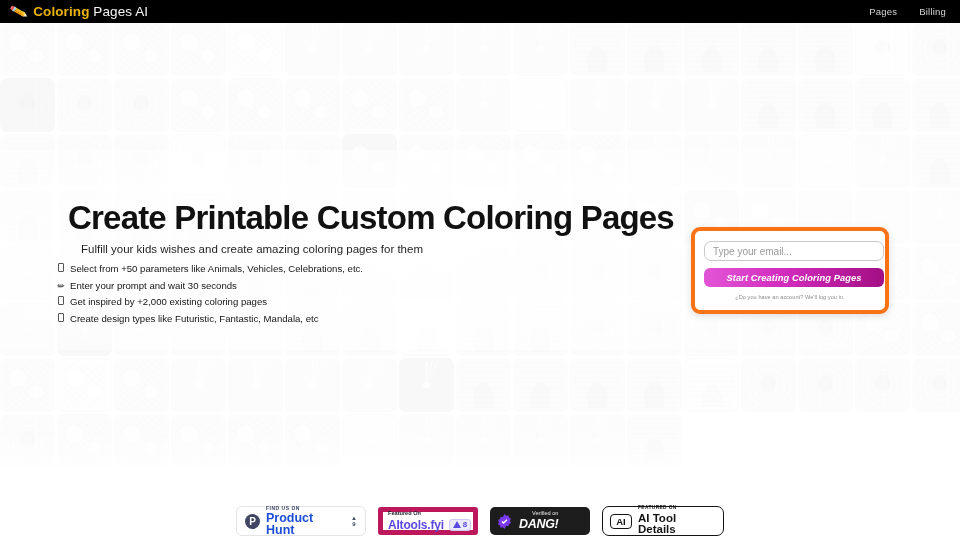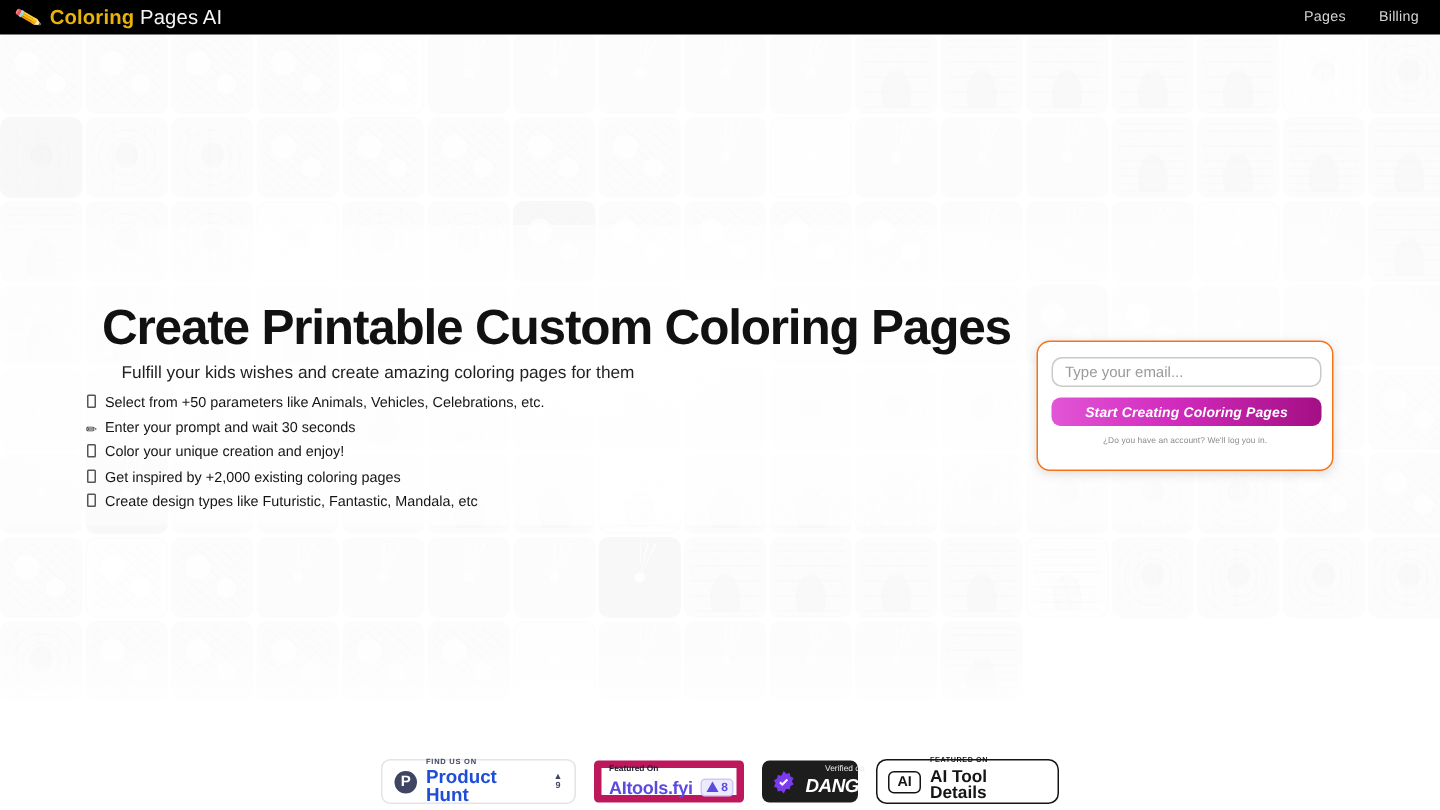--- a/index.html
+++ b/index.html
@@ -115,21 +115,21 @@
   .tofu {
     display: inline-block; width: 6px; height: 9px;
     border: 1px solid #555; border-radius: 1px;
   }
 
   
   #signup-card {
     position: absolute; left: 691px; top: 227px;
     width: 198px; height: 87px;
     background: #fff;
-    border: 1px solid #f97316;
+    border: 4px solid #f97316;
     border-radius: 9px;
     box-shadow: 0 2px 7px rgba(0,0,0,.13);
     z-index: 20;
     padding: 10px 9px 8px 9px;
   }
   #email-input {
     display: block; width: 180px; height: 20px;
     border: 1px solid #c9c9c9; border-radius: 7px;
     background: #fff; color: #222;
     font-family: "Liberation Sans", sans-serif; font-size: 10px;
@@ -192,21 +192,21 @@
   .ai-chip {
     display: flex; align-items: center; gap: 2px;
     background: #eceafd; border: 1px solid #cfc8fb; border-radius: 3px;
     padding: 1px 3px; line-height: 1;
   }
   .ai-tri { width: 0; height: 0; border-left: 4px solid transparent; border-right: 4px solid transparent; border-bottom: 7px solid #5b4ae0; }
   .ai-num { font-size: 8px; font-weight: 700; color: #5b4ae0; }
 
   
   #badge-dang {
-    width: 64px; height: 28px;
+    width: 100px; height: 28px;
     background: #1d1d1d; border-radius: 5px;
     padding: 0 6px; gap: 6px;
   }
   .dang-star {
     width: 17px; height: 17px; flex: 0 0 auto;
     display: flex; align-items: center; justify-content: center;
   }
   .dang-text { line-height: 1; text-align: right; }
   .dang-small { font-size: 5.6px; color: #e9e9e9; }
   .dang-big { font-size: 12.5px; font-weight: 700; font-style: italic; color: #fff; margin-top: 1px; letter-spacing: -.3px; }
@@ -387,24 +387,20 @@
         <li>
           <span class="li-glyph"><span class="tofu"></span></span>
           <span>Select from +50 parameters like Animals, Vehicles, Celebrations, etc.</span>
         </li>
         <li>
           <span class="li-glyph">✏</span>
           <span>Enter your prompt and wait 30 seconds</span>
         </li>
         <li>
           <span class="li-glyph"><span class="tofu"></span></span>
-          <span>Color your unique creation and enjoy!</span>
-        </li>
-        <li>
-          <span class="li-glyph"><span class="tofu"></span></span>
           <span>Get inspired by +2,000 existing coloring pages</span>
         </li>
         <li>
           <span class="li-glyph"><span class="tofu"></span></span>
           <span>Create design types like Futuristic, Fantastic, Mandala, etc</span>
         </li>
       </ul>
   </div>
 
   <div id="signup-card">

